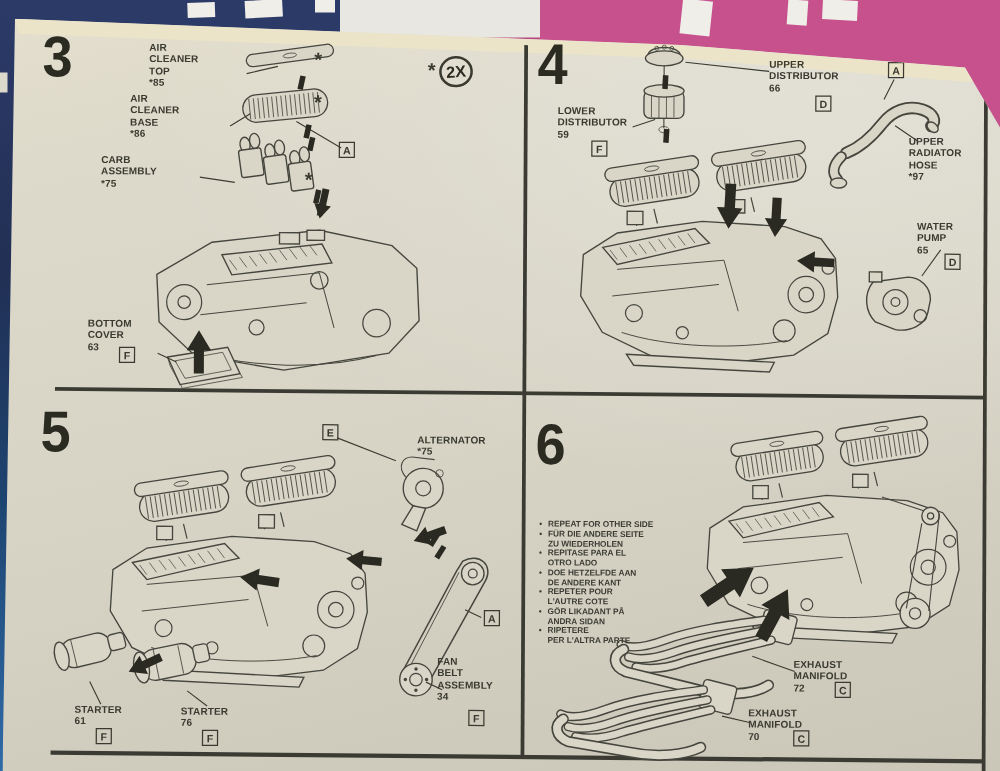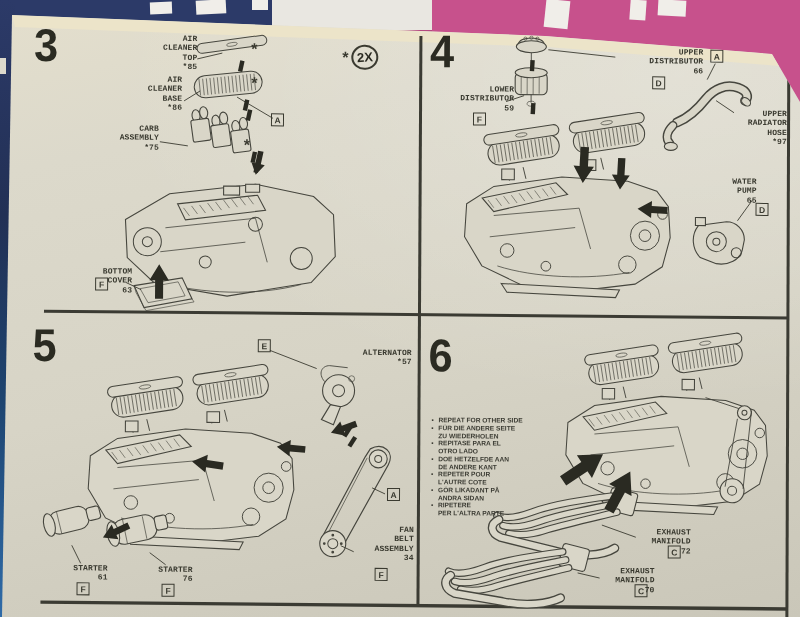--- a/index.html
+++ b/index.html
@@ -19,22 +19,22 @@
          background:
            radial-gradient(120% 90% at 85% 12%, rgba(255,255,255,.22), transparent 60%),
            linear-gradient(168deg,#e4dfcd 0%,#dcd9cb 22%,#d7d4c6 55%,#cac7b9 100%);}
   .paper-edge{position:absolute;inset:0;background:#ece4c9;
          clip-path:polygon(12px 15px,545px 36px,772px 54px,779px 66px,548px 47px,15px 27px);}
   .print{position:absolute;inset:0;transform:rotate(.3deg);}
   svg.art{position:absolute;left:0;top:0;width:800px;height:617px;}
   
   .num{position:absolute;font-size:46px;font-weight:bold;color:#2b2b22;
        line-height:1;transform:scaleX(.94);}
-  .lbl{position:absolute;text-align:right;font-size:8px;font-weight:bold;
-       line-height:1.18;letter-spacing:.1px;color:#3a3a30;white-space:pre-line;font-family:Liberation Mono, monospace;}
+  .lbl{position:absolute;text-align:left;font-size:8px;font-weight:bold;
+       line-height:1.18;letter-spacing:.1px;color:#3a3a30;white-space:pre-line;}
   .box{position:absolute;width:13px;height:13px;border:1.7px solid #3a3a30;
        box-sizing:border-box;display:flex;align-items:center;justify-content:center;
        font-size:8.5px;font-weight:bold;color:#3a3a30;}
   .star{position:absolute;font-size:16px;font-weight:bold;color:#3a3a30;line-height:1;}
   .mult{position:absolute;display:flex;align-items:center;gap:3px;}
   .mult .mstar{font-size:16px;font-weight:bold;color:#3a3a30;line-height:1;}
   .mult .circ{width:27px;height:25px;border:2.2px solid #3a3a30;border-radius:50%;
        box-sizing:border-box;display:flex;align-items:center;justify-content:center;
        font-size:13px;font-weight:bold;color:#2b2b22;transform:rotate(-4deg);}
   .notes{position:absolute;left:432px;top:416px;width:102px;}
@@ -296,21 +296,21 @@
 CLEANER
 TOP
 *85</div>
       <div class="lbl" style="left:103px;top:76px;width:78px">AIR
 CLEANER
 BASE
 *86</div>
       <div class="lbl" style="left:80px;top:125px;width:78px">CARB
 ASSEMBLY
 *75</div>
-      <div class="lbl" style="left:70px;top:268px;width:62px">BOTTOM
+      <div class="lbl" style="left:70px;top:256px;width:62px">BOTTOM
 COVER
 63</div>
       <span class="star" style="left:250px;top:42px">*</span>
       <span class="star" style="left:250px;top:76px">*</span>
       <span class="star" style="left:243px;top:138px">*</span>
       <div class="mult" style="left:341px;top:45px">
         <span class="mstar">*</span>
         <span class="circ">2X</span>
       </div>
       <span class="box" style="left:270px;top:114px">A</span>
@@ -320,31 +320,31 @@
       <div class="lbl" style="left:614px;top:46px;width:88px">UPPER
 DISTRIBUTOR
 66</div>
       <div class="lbl" style="left:445px;top:84px;width:68px">LOWER
 DISTRIBUTOR
 59</div>
       <div class="lbl" style="left:726px;top:107px;width:60px">UPPER
 RADIATOR
 HOSE
 *97</div>
-      <div class="lbl" style="left:700px;top:175px;width:56px">WATER
+      <div class="lbl" style="left:733px;top:175px;width:56px">WATER
 PUMP
 65</div>
       <span class="box" style="left:651px;top:75px">D</span>
       <span class="box" style="left:472px;top:112px">F</span>
       <span class="box" style="left:709px;top:48px">A</span>
       <span class="box" style="left:755px;top:201px">D</span>
 
       <div class="num" style="left:32px;top:324px">5</div>
       <div class="lbl" style="left:334px;top:348px;width:78px">ALTERNATOR
-*57</div>
+*75</div>
       <div class="lbl" style="left:351px;top:525px;width:64px">FAN
 BELT
 ASSEMBLY
 34</div>
       <div class="lbl" style="left:61px;top:565px;width:48px">STARTER
 61</div>
       <div class="lbl" style="left:146px;top:566px;width:48px">STARTER
 76</div>
       <span class="box" style="left:258px;top:340px">E</span>
       <span class="box" style="left:388px;top:488px">A</span>

